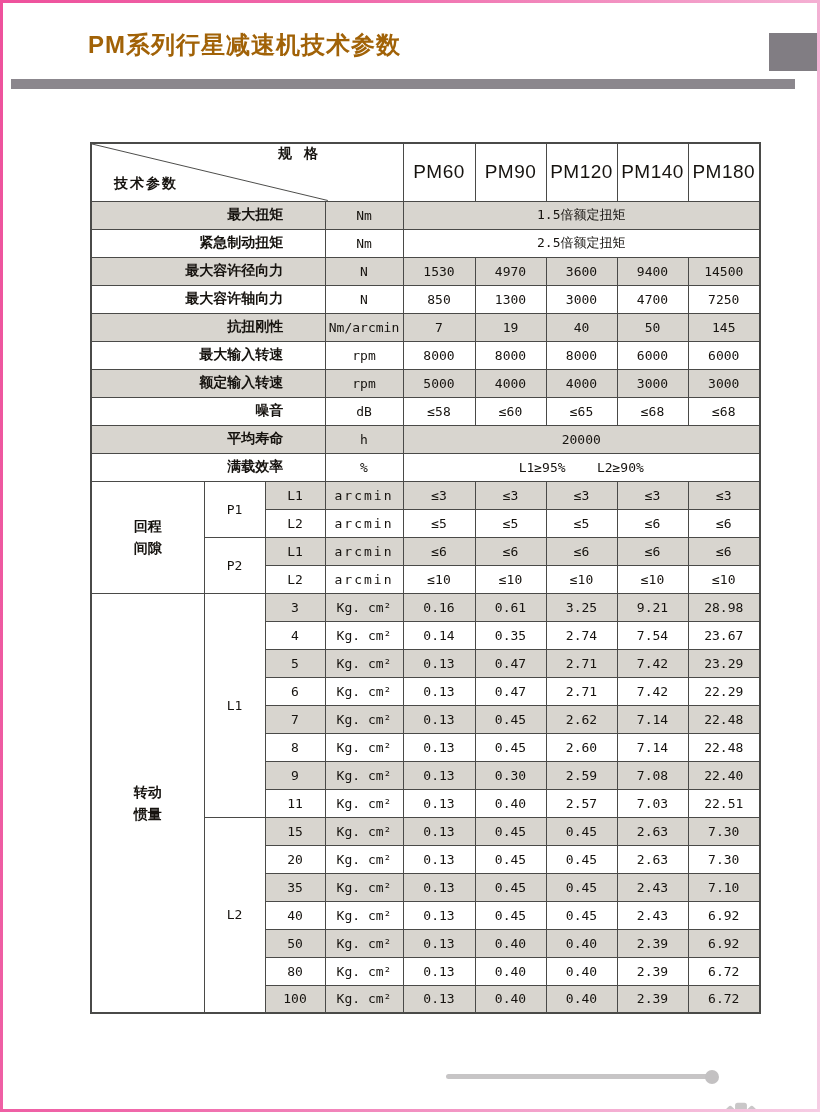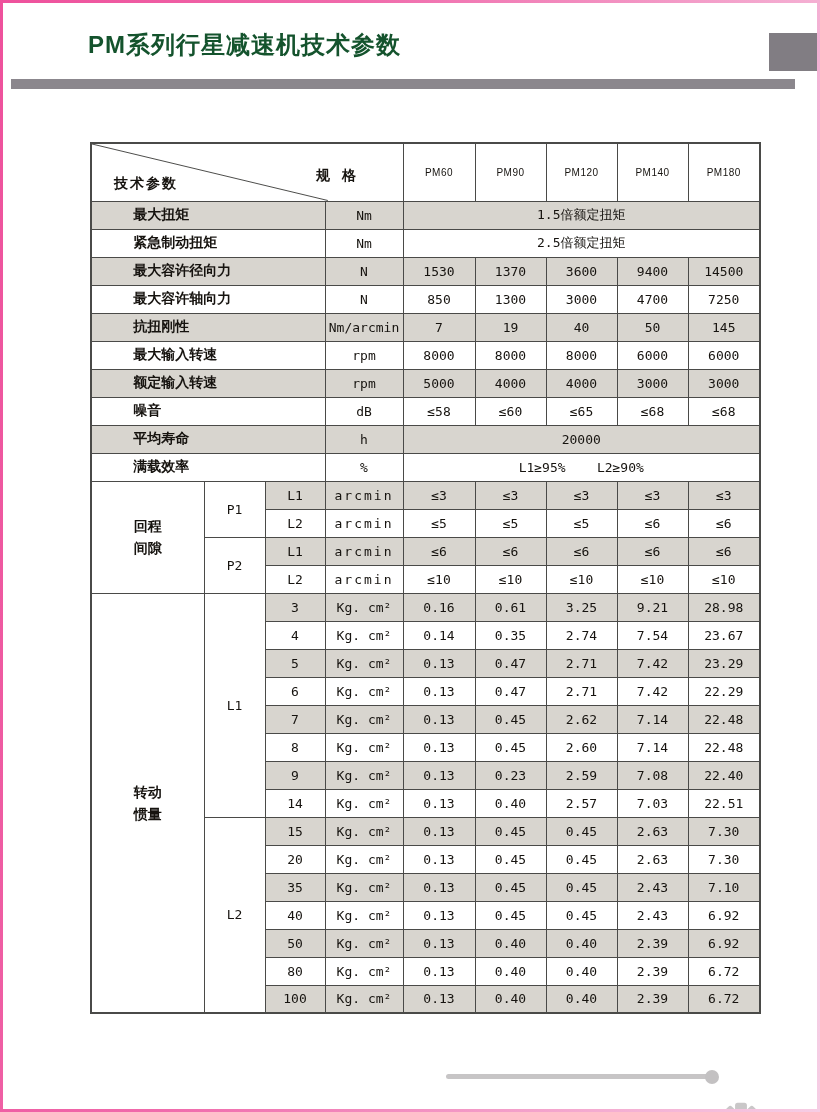--- a/index.html
+++ b/index.html
@@ -7,48 +7,48 @@
     width:820px;height:1112px;box-sizing:border-box;padding:3px;
     background:linear-gradient(100deg,#ee519c 0%,#f06aab 35%,#f6cde4 100%);
   }
   .page{
     position:relative;width:100%;height:100%;background:#ffffff;
     font-family:"Liberation Sans",sans-serif;color:#16130f;overflow:hidden;
   }
   .title{
     position:absolute;left:85px;top:26px;margin:0;
     font-family:"Liberation Sans",sans-serif;font-weight:bold;font-size:24px;
-    letter-spacing:1px;color:#14532d;white-space:nowrap;
+    letter-spacing:1px;color:#a16207;white-space:nowrap;
   }
   .title-bar{position:absolute;left:8px;top:76px;width:784px;height:10px;background:#8b878d;}
   .corner-square{position:absolute;left:766px;top:30px;width:50px;height:38px;background:#817d83;}
 
   table.spec{
     position:absolute;left:87px;top:139px;border-collapse:collapse;table-layout:fixed;
     border:2px solid #4a4a48;
   }
   table.spec td,table.spec th{
     border:1px solid #4a4a48;padding:0;text-align:center;vertical-align:middle;
     overflow:hidden;
   }
   tr.h{height:58px;}
   tr.r{height:28px;}
   .g{background:#d8d5cf;}
   .zh{font-weight:bold;font-size:14px;font-family:"Liberation Sans",sans-serif;}
-  .pmcol{font-weight:normal;font-size:10px;letter-spacing:0.5px;font-family:"Liberation Sans",sans-serif;}
+  .pmcol{font-weight:normal;font-size:19px;letter-spacing:0.5px;font-family:"Liberation Sans",sans-serif;}
   .mono{
     font-family:"DejaVu Sans Mono","Liberation Mono",monospace;
     font-size:13px;font-weight:normal;white-space:pre;
   }
   .arcmin{letter-spacing:2px;}
-  .lblbox{display:inline-block;width:150px;text-align:left;}
+  .lblbox{display:inline-block;width:150px;text-align:right;}
   .seclabel{line-height:22px;}
   .diag{position:relative;background:#fff;}
   .diag svg{position:absolute;left:0;top:0;width:100%;height:100%;display:block;}
-  .diag .spec-label{position:absolute;left:186px;top:23px;width:120px;text-align:center;letter-spacing:4px;}
+  .diag .spec-label{position:absolute;left:186px;top:1px;width:120px;text-align:left;letter-spacing:4px;}
   .diag .param-label{position:absolute;left:22px;top:31px;letter-spacing:2px;}
 
   .footer-line{position:absolute;left:443px;top:1071px;width:268px;height:5px;background:#c7c5c6;border-radius:3px;}
   .footer-dot{position:absolute;left:702px;top:1067px;width:14px;height:14px;border-radius:50%;background:#c3c1c2;}
   .gear-wrap{position:absolute;left:716px;top:1099px;width:44px;height:44px;text-decoration:underline;}
   .gear-wrap svg{position:absolute;left:0;top:0;width:44px;height:44px;}
   .pagenum{
     position:absolute;left:0;top:0;width:44px;height:44px;line-height:44px;text-align:center;
     font-family:"Liberation Sans",sans-serif;font-size:19px;color:#2f2b28;
   }
@@ -99,21 +99,21 @@
           </tr>
           <tr class="r">
             <td class="zh" colspan="3"><span class="lblbox">紧急制动扭矩</span></td>
             <td class="mono">Nm</td>
             <td class="mono" colspan="5">2.5倍额定扭矩</td>
           </tr>
           <tr class="r">
             <td class="zh g" colspan="3"><span class="lblbox">最大容许径向力</span></td>
             <td class="mono g">N</td>
             <td class="mono g">1530</td>
-            <td class="mono g">1370</td>
+            <td class="mono g">4970</td>
             <td class="mono g">3600</td>
             <td class="mono g">9400</td>
             <td class="mono g">14500</td>
           </tr>
           <tr class="r">
             <td class="zh" colspan="3"><span class="lblbox">最大容许轴向力</span></td>
             <td class="mono">N</td>
             <td class="mono">850</td>
             <td class="mono">1300</td>
             <td class="mono">3000</td>
@@ -258,27 +258,27 @@
             <td class="mono">0.13</td>
             <td class="mono">0.45</td>
             <td class="mono">2.60</td>
             <td class="mono">7.14</td>
             <td class="mono">22.48</td>
           </tr>
           <tr class="r">
             <td class="mono g">9</td>
             <td class="mono g">Kg. cm²</td>
             <td class="mono g">0.13</td>
-            <td class="mono g">0.23</td>
+            <td class="mono g">0.30</td>
             <td class="mono g">2.59</td>
             <td class="mono g">7.08</td>
             <td class="mono g">22.40</td>
           </tr>
           <tr class="r">
-            <td class="mono">14</td>
+            <td class="mono">11</td>
             <td class="mono">Kg. cm²</td>
             <td class="mono">0.13</td>
             <td class="mono">0.40</td>
             <td class="mono">2.57</td>
             <td class="mono">7.03</td>
             <td class="mono">22.51</td>
           </tr>
           <tr class="r">
             <td class="mono" colspan="1" rowspan="7">L2</td>
             <td class="mono g">15</td>

